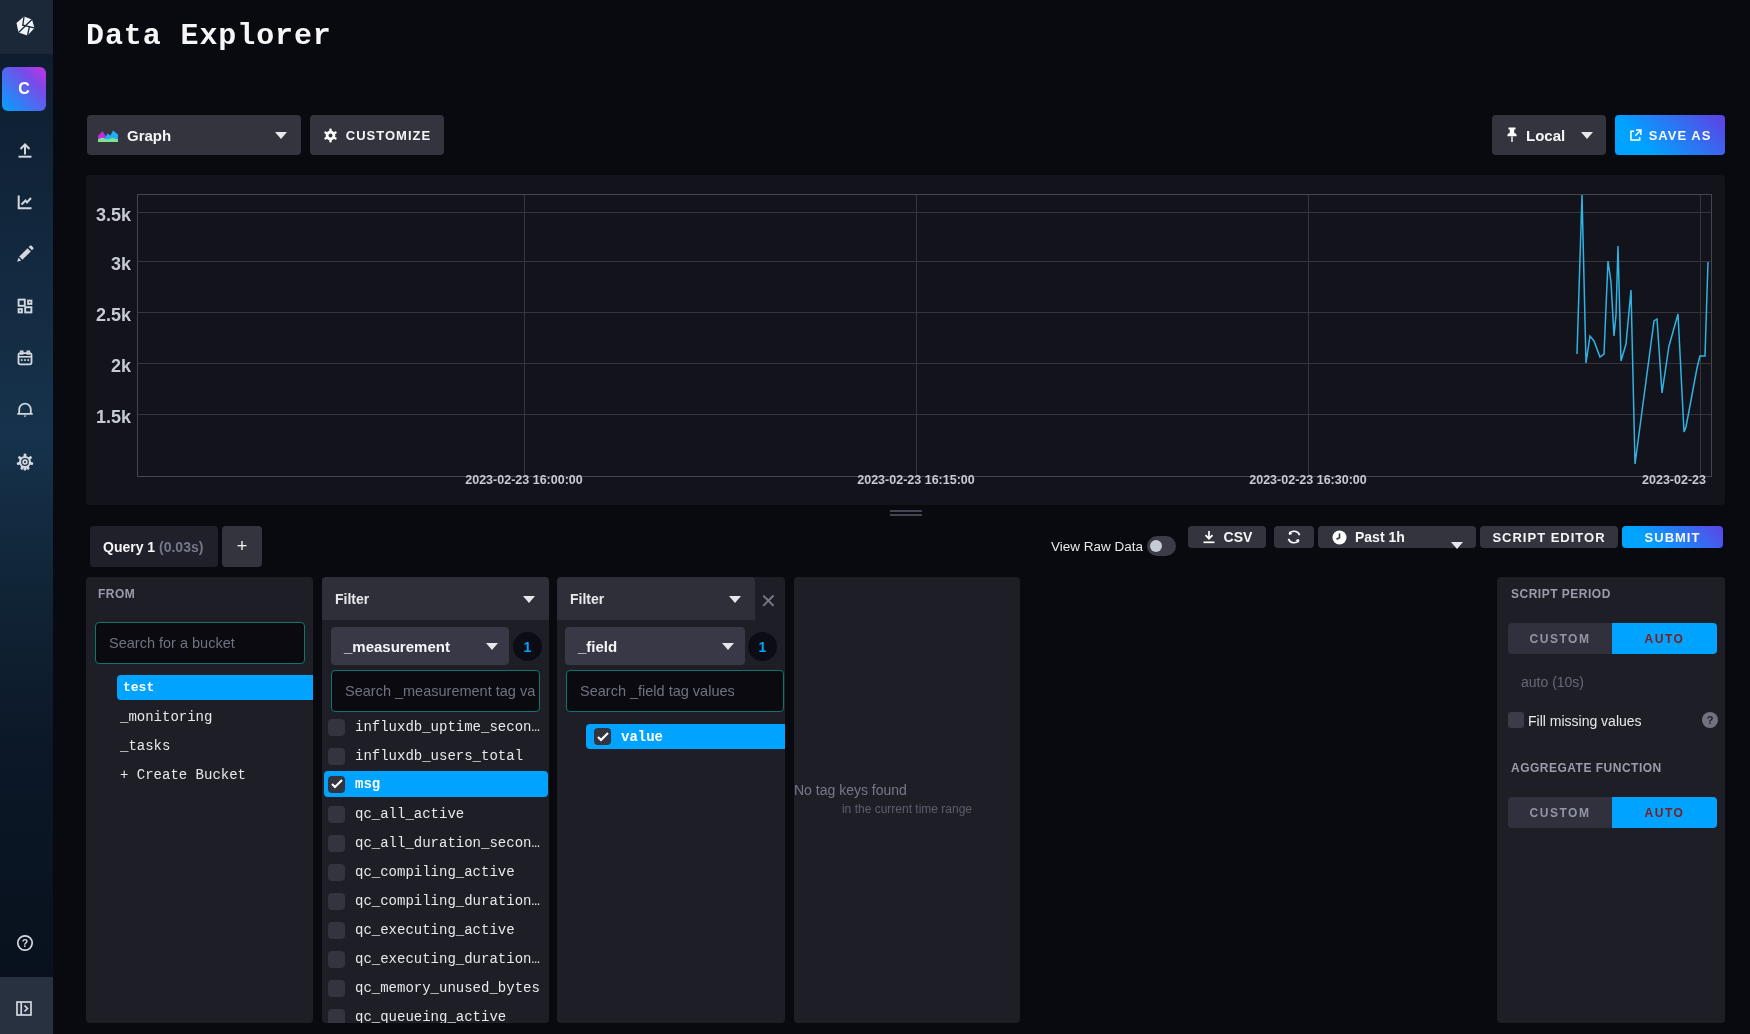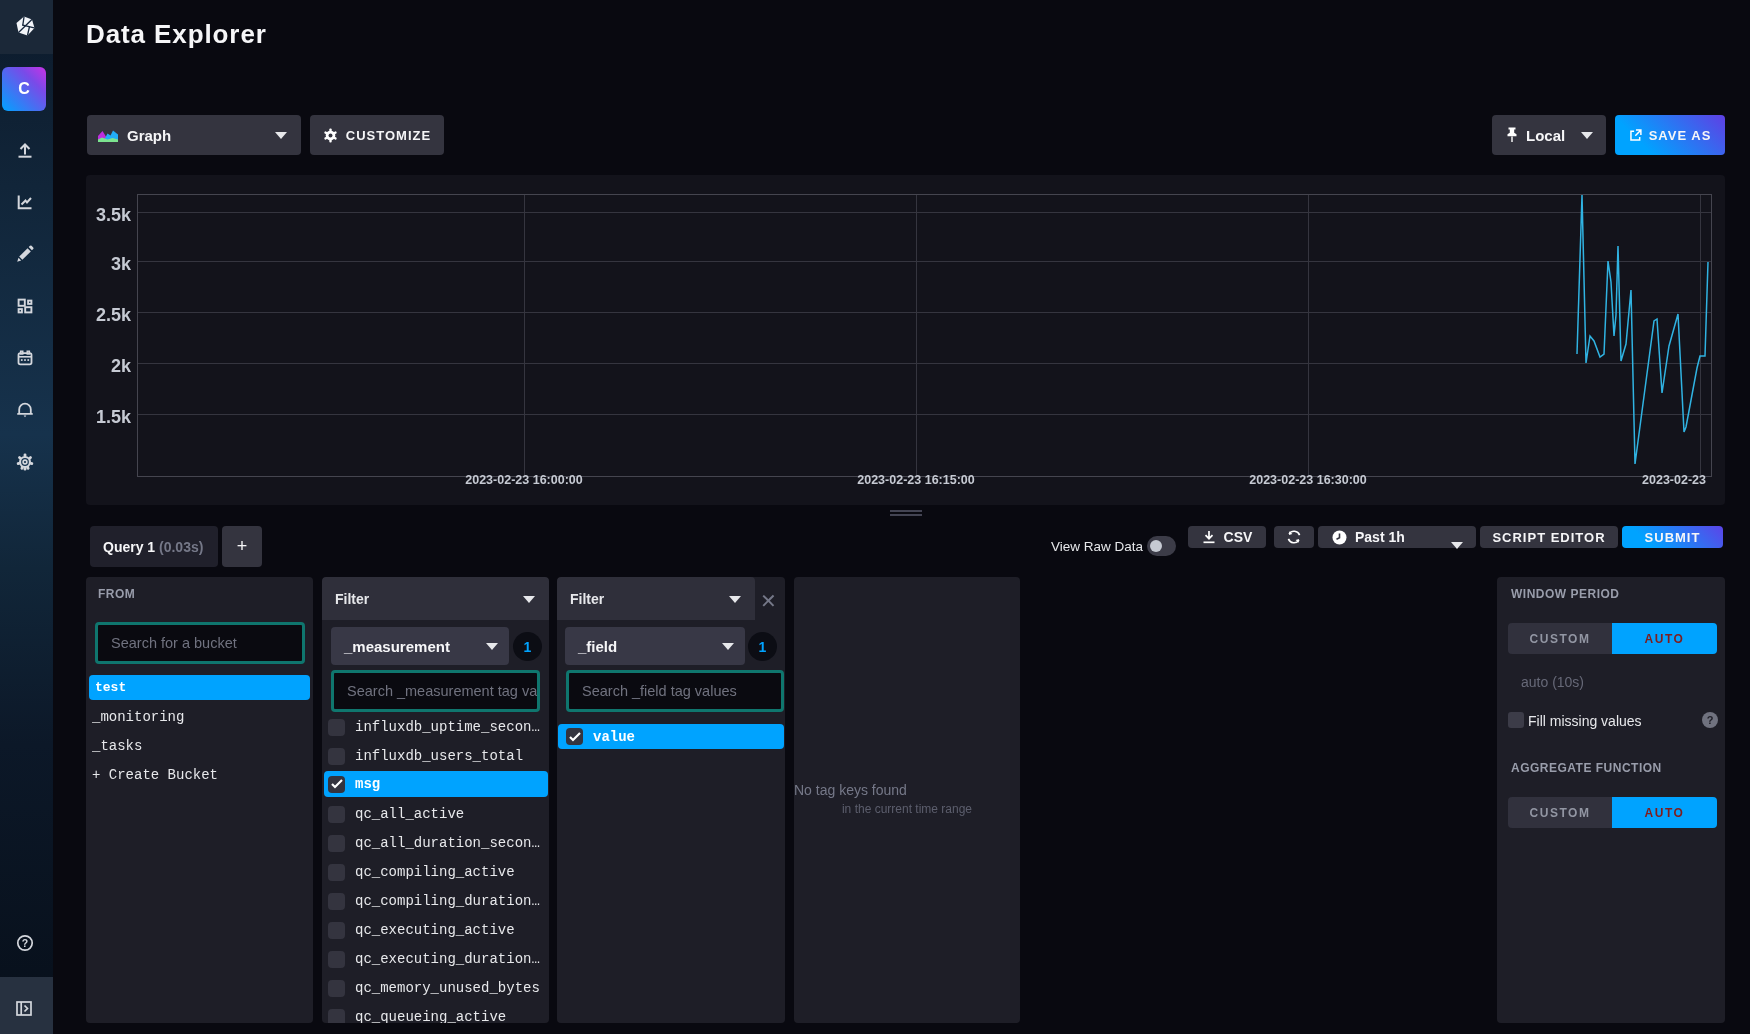--- a/index.html
+++ b/index.html
@@ -9,37 +9,37 @@
 
 #nav { position:absolute; left:0; top:0; width:53px; height:1034px;
   background:linear-gradient(180deg,#0c1a2b 0%, #112539 18%, #16324c 42%, #112639 55%, #0c1828 72%, #070f1a 100%); }
 #logobox { position:absolute; left:0; top:0; width:53px; height:54px; background:#1b2838; }
 #navC { position:absolute; left:2px; top:67px; width:44px; height:44px; border-radius:6px;
   background:linear-gradient(45deg,#00a3ff 0%, #7a4ae8 70%, #c932e6 100%);
   display:flex; align-items:center; justify-content:center; font-weight:bold; font-size:16px; color:#fff;}
 .navicon { position:absolute; left:15px; width:20px; height:20px; }
 #navbottom { position:absolute; left:0; top:977px; width:53px; height:57px; background:#273140; }
 
-#title { position:absolute; left:86px; top:19px; font-size:26px; font-weight:bold; letter-spacing:0.9px; }
+#title { position:absolute; left:86px; top:19px; font-size:30px; font-weight:bold; letter-spacing:0.9px;font-family:Liberation Mono, monospace; }
 .btn { position:absolute; top:115px; height:40px; background:#34343f; border-radius:4px;
   display:flex; align-items:center; font-weight:bold; color:#f6f6f8; }
 .caret { width:0; height:0; border-left:6px solid transparent; border-right:6px solid transparent; border-top:7px solid #e7e8eb; }
 
 #chartpanel { position:absolute; left:86px; top:175px; width:1639px; height:330px; background:#13131b; border-radius:4px; }
 .ylab { position:absolute; font-size:18px; font-weight:bold; color:#c6cad3; text-align:right; width:45px; }
 .xlab { position:absolute; font-size:12.5px; font-weight:bold; color:#c6cad3; top:298px; width:160px; text-align:center; }
 
 .qbtn { position:absolute; top:526px; height:22px; background:#34343f; border-radius:4px;
   display:flex; align-items:center; justify-content:center; font-weight:bold; color:#f6f6f8; }
 
 .panel { position:absolute; top:577px; height:446px; background:#1e1e27; border-radius:4px; overflow:hidden; }
 .phead { font-size:12px; font-weight:bold; color:#999dab; letter-spacing:0.5px; }
-.search { position:absolute; height:42px; background:#0a0a10; border:3px solid #0f766e; border-radius:4px;
+.search { position:absolute; height:42px; background:#0a0a10; border:1px solid #0f766e; border-radius:4px;
   font-size:14.5px; color:#70727f; display:flex; align-items:center; padding-left:13px; white-space:nowrap; overflow:hidden;}
-.mono { font-family:"Liberation Mono", monospace; }
+.mono { font-family:"Liberation Mono", monospace;margin-left:28px; }
 .drophead { position:absolute; height:43px; background:#2f2f3a; border-radius:4px 4px 0 0; display:flex; align-items:center;
   font-size:14px; font-weight:bold; color:#e7e8eb; padding:0 13px; }
 .dropbtn { position:absolute; height:38px; background:#383846; border-radius:4px; display:flex; align-items:center;
   font-size:15px; font-weight:bold; color:#f6f6f8; padding:0 13px; }
 .badge { position:absolute; width:29px; height:29px; border-radius:50%; background:#0c0d14; color:#00a3ff;
   font-size:14px; font-weight:bold; display:flex; align-items:center; justify-content:center; }
 .row { position:absolute; display:flex; align-items:center; font-size:14px; color:#e7e8eb; font-family:"Liberation Mono", monospace; }
 .trunc { display:inline-block; max-width:188px; white-space:nowrap; overflow:hidden; text-overflow:ellipsis; }
 .cb { width:17px; height:17px; background:#34343f; border-radius:4px; margin-right:10px; flex:none;
   display:flex; align-items:center; justify-content:center; }
@@ -312,21 +312,21 @@
         </svg>
       </span>value</div>
 </div>
 
 <div class="panel" style="left:794px; width:226px;">
   <div style="position:absolute; left:0; top:205px; width:226px; text-align:left; font-size:14px; color:#757888;">No tag keys found</div>
   <div style="position:absolute; left:0; top:225px; width:226px; text-align:center; font-size:12px; color:#5c5e6d;">in the current time range</div>
 </div>
 
 <div class="panel" style="left:1497px; width:228px;">
-  <div class="phead" style="position:absolute; left:14px; top:10px;">WINDOW PERIOD</div>
+  <div class="phead" style="position:absolute; left:14px; top:10px;">SCRIPT PERIOD</div>
   <div class="seg" style="left:11px; top:46px;">
       <div class="c">CUSTOM</div>
       <div class="a">AUTO</div>
     </div>
   <div class="abs" style="left:24px; top:97px; font-size:14px; color:#676978;">auto (10s)</div>
   <div class="abs" style="left:11px; top:135px; width:16px; height:16px; background:#3c3c48; border-radius:3px;"></div>
   <div class="abs" style="left:31px; top:136px; font-size:14px; color:#e7e8eb;">Fill missing values</div>
   <div class="abs" style="left:205px; top:135px; width:16px; height:16px; background:#70727f; border-radius:50%;
     display:flex; align-items:center; justify-content:center; font-size:11px; font-weight:bold; color:#1e1e27;">?</div>
   <div class="phead" style="position:absolute; left:14px; top:184px;">AGGREGATE FUNCTION</div>

